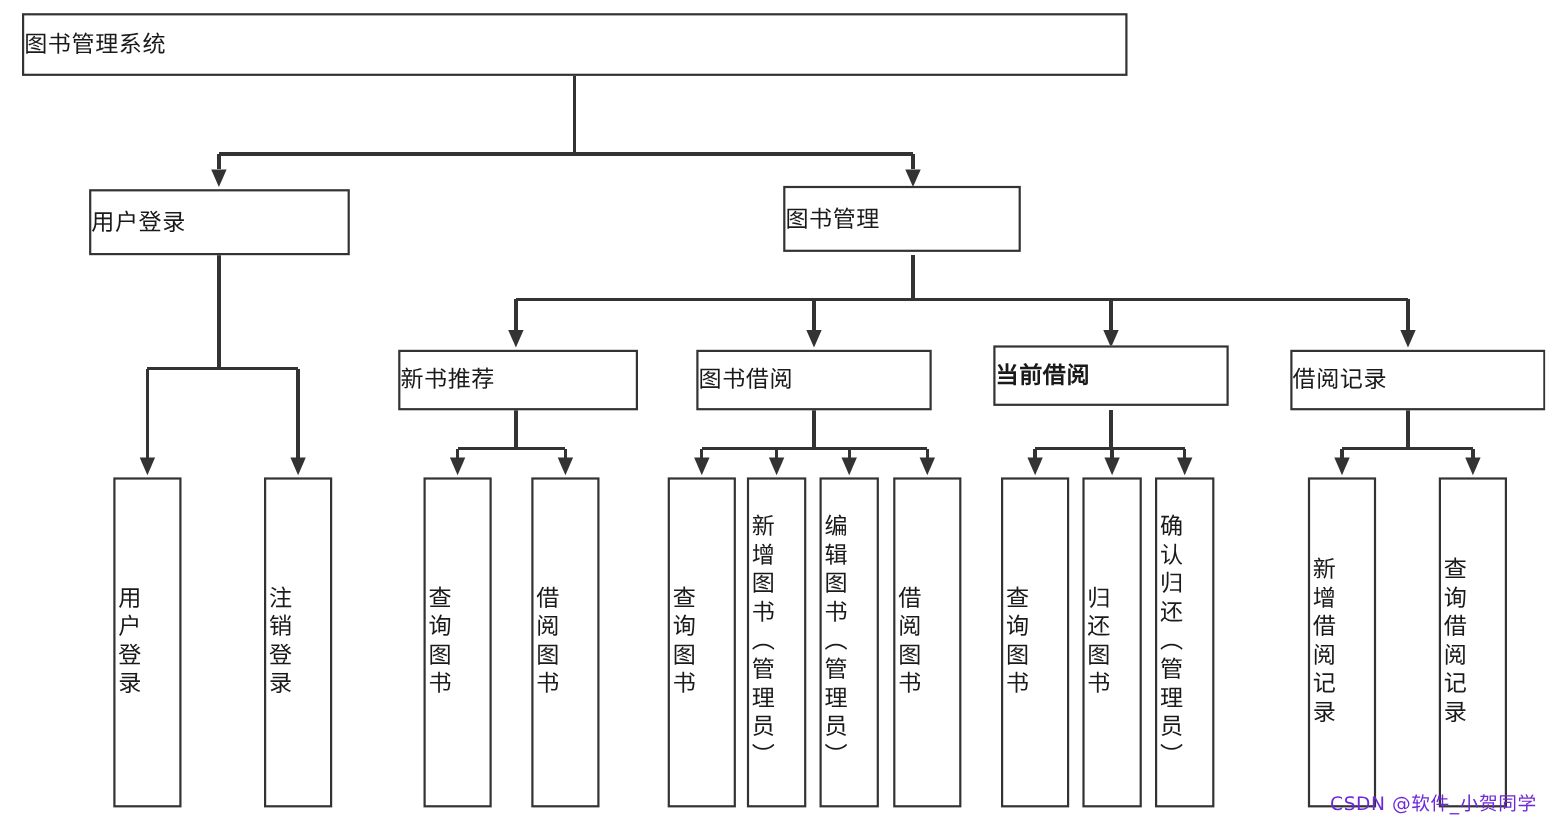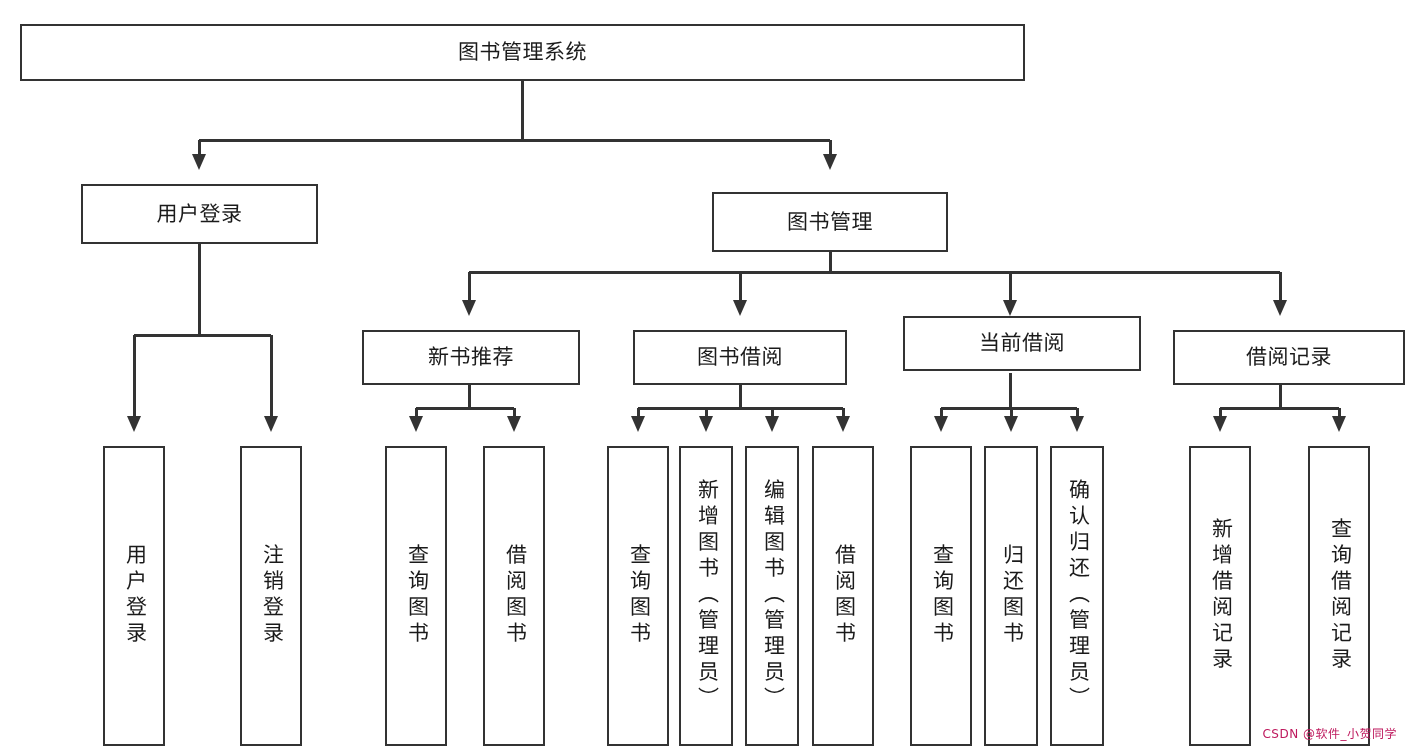--- a/index.html
+++ b/index.html
@@ -26,46 +26,44 @@
     height: 747px;
     pointer-events: none;
   }
   .node {
     position: absolute;
     box-sizing: border-box;
     border: 2px solid #333333;
     background: #ffffff;
     display: flex;
     align-items: center;
-    justify-content: center;
     color: #1a1a1a;
     line-height: 1.18;
-    margin-top: 12px;
   }
   .node.h {
     font-size: 21px;
     letter-spacing: 0.5px;
   }
   .node.v {
     font-size: 21px;
   }
   .node.v .vtext {
     writing-mode: vertical-rl;
     text-orientation: upright;
     letter-spacing: 5px;
     line-height: 1;
     text-align: center;
     white-space: nowrap;
   }
   .watermark {
     position: absolute;
     right: 8px;
     bottom: 6px;
-    font-size: 12px;
-    color: #be185d;
+    font-size: 17px;
+    color: #6d28d9;
     letter-spacing: 0.5px;
     white-space: nowrap;
   }
 </style>
 </head>
 <body>
 
 <div id="canvas">
 
   <svg id="edges" viewBox="0 0 1405 747" xmlns="http://www.w3.org/2000/svg">
@@ -124,33 +122,33 @@
     </svg>
 
   <div class="node h" id="n-root" style="left: 20px; top: 12px; width: 1005px; height: 57px;">
     <span>图书管理系统</span>
   </div>
 
   <div id="layer-l1">
       <div class="node h" style="left: 81px; top: 172px; width: 237px; height: 60px;">
         <span>用户登录</span>
       </div>
-      <div class="node h" style="left: 712px; top: 180px; width: 236px; height: 60px;">
+      <div class="node h" style="left: 712px; top: 169px; width: 216px; height: 60px;">
         <span>图书管理</span>
       </div>
     </div>
 
   <div id="layer-l2">
       <div class="node h" style="left: 362px; top: 318px; width: 218px; height: 55px;">
         <span>新书推荐</span>
       </div>
       <div class="node h" style="left: 633px; top: 318px; width: 214px; height: 55px;">
         <span>图书借阅</span>
       </div>
-      <div class="node h" style="left: 903px; top: 304px; width: 238px; height: 55px;">
+      <div class="node h" style="left: 903px; top: 314px; width: 214px; height: 55px; font-weight: bold;">
         <span>当前借阅</span>
       </div>
       <div class="node h" style="left: 1173px; top: 318px; width: 232px; height: 55px;">
         <span>借阅记录</span>
       </div>
     </div>
 
   <div id="layer-leaves">
       <div class="node v" style="left: 103px; top: 434px; width: 62px; height: 300px;">
         <span class="vtext">用户登录</span>

